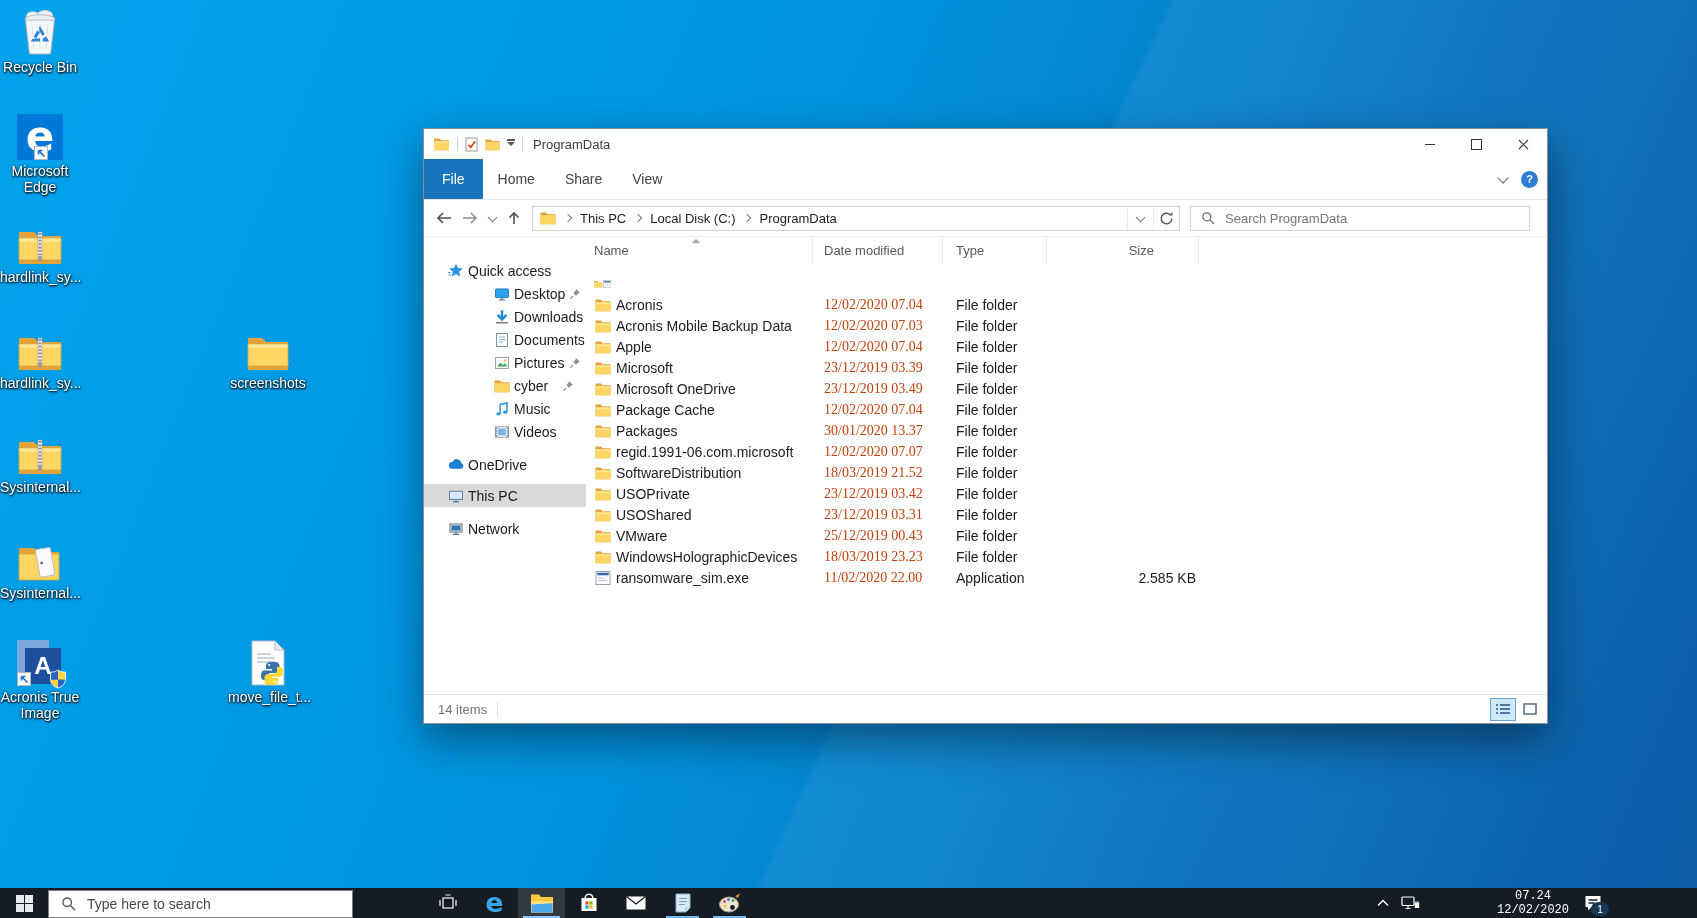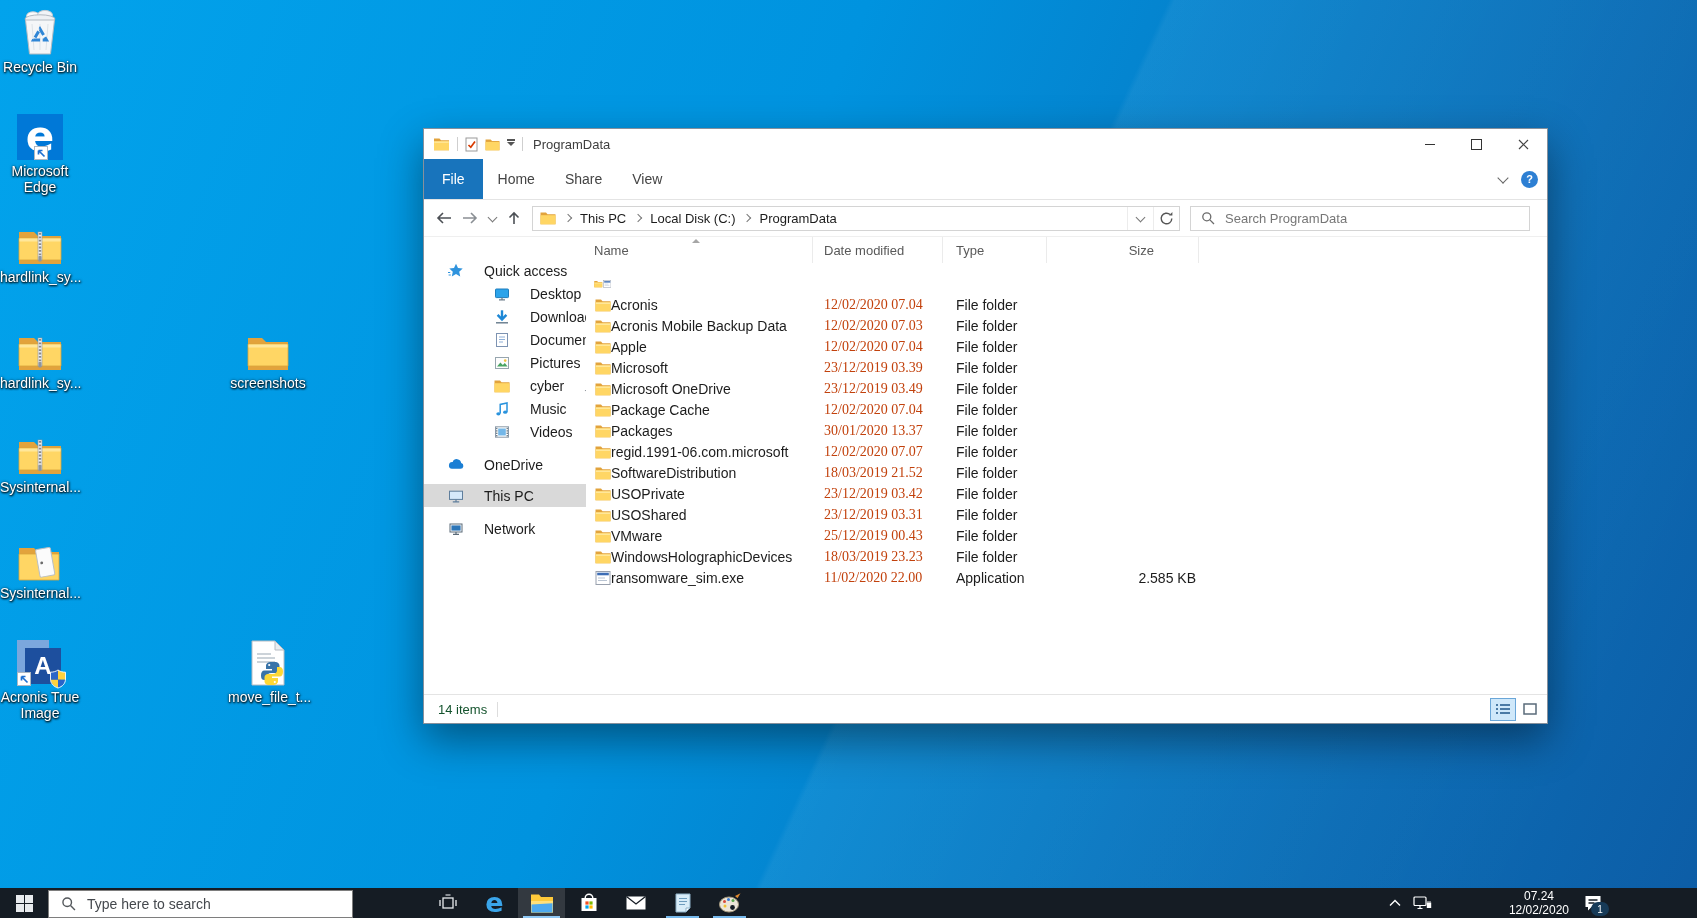--- a/index.html
+++ b/index.html
@@ -52,44 +52,44 @@
   .crumb{font-size:13px;color:#1c1c1c;padding:0 2px;white-space:nowrap;}
   .crumb-sep{width:5px;height:5px;border-right:1.3px solid #777;border-bottom:1.3px solid #777;transform:rotate(-45deg);margin:0 7px;flex:0 0 auto;}
   .addr-right{margin-left:auto;display:flex;height:100%;align-items:stretch;}
   .addr-btn{width:25px;display:flex;align-items:center;justify-content:center;border-left:1px solid #ececec;}
   .search{width:340px;height:25px;border:1px solid #d4d4d4;margin-left:10px;display:flex;align-items:center;gap:8px;box-sizing:border-box;padding-left:10px;}
   .search input,.tsearch input{border:0;outline:0;background:transparent;flex:1;font-family:"Liberation Sans",sans-serif;}
   .search input{font-size:13px;color:#333;}
   .search input::placeholder{color:#767676;}
   .content{flex:1;display:flex;min-height:0;}
   .sidebar{flex:0 0 162px;padding-top:22px;overflow:hidden;}
-  .side-item{height:23px;display:flex;align-items:center;gap:20px;padding-left:24px;}
+  .side-item{height:23px;display:flex;align-items:center;gap:4px;padding-left:24px;}
   .side-item.lvl1{padding-left:70px;}
   .side-item.sel{background:#d9d9d9;}
   .side-item .slabel{white-space:nowrap;}
   .side-item .pin{margin-left:auto;margin-right:12px;display:flex;}
   .gap10{margin-top:10px;} .gap8{margin-top:8px;}
   .files{flex:1;display:flex;flex-direction:column;min-width:0;}
   .fheader{flex:0 0 26px;display:flex;color:#595959;font-size:13px;}
   .hc{display:flex;align-items:center;border-right:1px solid #ebebeb;box-sizing:border-box;height:26px;}
   .hc-name{width:227px;padding-left:8px;position:relative;}
   .hc-date{width:130px;padding-left:11px;}
   .hc-type{width:104px;padding-left:13px;}
   .hc-size{width:152px;justify-content:flex-end;padding-right:44px;}
   .sortmark{position:absolute;top:2px;left:106px;width:0;height:0;
     border-left:4px solid transparent;border-right:4px solid transparent;border-bottom:4px solid #a6a6a6;}
   .frows{padding-top:10px;}
   .frow{height:21px;display:flex;align-items:center;}
-  .c-name{width:227px;display:flex;align-items:flex-end;padding-left:8px;box-sizing:border-box;overflow:hidden;}
+  .c-name{width:227px;display:flex;align-items:flex-end;gap:5px;padding-left:8px;box-sizing:border-box;overflow:hidden;}
   .c-name .ftext{white-space:nowrap;}
   .c-date{width:130px;padding-left:11px;box-sizing:border-box;color:#c2410c;font-family:Liberation Serif, serif;}
   .c-type{width:104px;padding-left:13px;box-sizing:border-box;}
   .c-size{width:152px;text-align:right;padding-right:3px;box-sizing:border-box;}
   .ficon{width:17px;height:16px;display:flex;align-items:center;justify-content:center;flex:0 0 auto;}
-  .statusbar{flex:0 0 28px;border-top:1px solid #e4e4e4;display:flex;align-items:center;padding:0 5px 0 14px;font-size:13px;color:#14532d;}
+  .statusbar{flex:0 0 28px;border-top:1px solid #e4e4e4;display:flex;align-items:center;padding:0 5px 0 14px;font-size:13px;color:#737373;}
   .scount{display:flex;align-items:center;gap:10px;}
   .scount::after{content:"";width:1px;height:15px;background:#ddd;}
   .viewbtns{margin-left:auto;display:flex;gap:3px;}
   .vbtn{width:24px;height:21px;display:flex;align-items:center;justify-content:center;background:transparent;border:0;padding:0;}
   .vbtn.sel{background:#cfe8fa;outline:1px solid #6aa6d8;}
   
   .taskbar{position:absolute;left:0;top:888px;width:1697px;height:30px;background:#151c24;display:flex;align-items:center;z-index:20;}
   .start{width:48px;height:30px;display:flex;align-items:center;justify-content:center;}
   .tsearch{width:305px;height:28px;margin-top:1px;background:#fff;border:1px solid #808archive;border:1px solid #7e7e7e;
     display:flex;align-items:center;gap:9px;padding-left:12px;box-sizing:border-box;}
@@ -97,21 +97,21 @@
   .tsearch input::placeholder{color:#44484d;}
   .tspacer{width:71px;}
   .slot{width:47px;height:30px;display:flex;align-items:center;justify-content:center;position:relative;}
   .slot.running::after{content:"";position:absolute;bottom:0;left:7px;right:7px;height:2px;background:#76b9ed;}
   .slot.active{background:rgba(255,255,255,.13);}
   .slot.active::after{content:"";position:absolute;bottom:0;left:5px;right:5px;height:2px;background:#8ec8f5;}
   .tb-edge::before{content:"e";color:#3aa5ea;font-size:27px;line-height:28px;font-weight:700;font-family:"DejaVu Sans",sans-serif;}
   .tray{margin-left:auto;display:flex;align-items:center;padding-right:94px;color:#fff;}
   .tray-item{display:flex;align-items:center;justify-content:center;}
   .lang{font-size:12px;font-weight:700;letter-spacing:.3px;}
-  .clock{font-size:12px;line-height:14px;text-align:center;}
+  .clock{font-size:12px;line-height:14px;text-align:center;font-family:Liberation Mono, monospace;}
   .action{position:relative;}
   .badge{position:absolute;right:-6px;bottom:-3px;min-width:14px;height:14px;border-radius:7px;background:#173a57;
     color:#fff;font-size:10px;display:flex;align-items:center;justify-content:center;padding:0 2px;}
   .mr12{margin-right:12px;}.mr10{margin-right:10px;margin-top:46px;}.mr14{margin-right:14px;}
 </style>
 </head>
 <body>
 
 <div class="stage">
 

